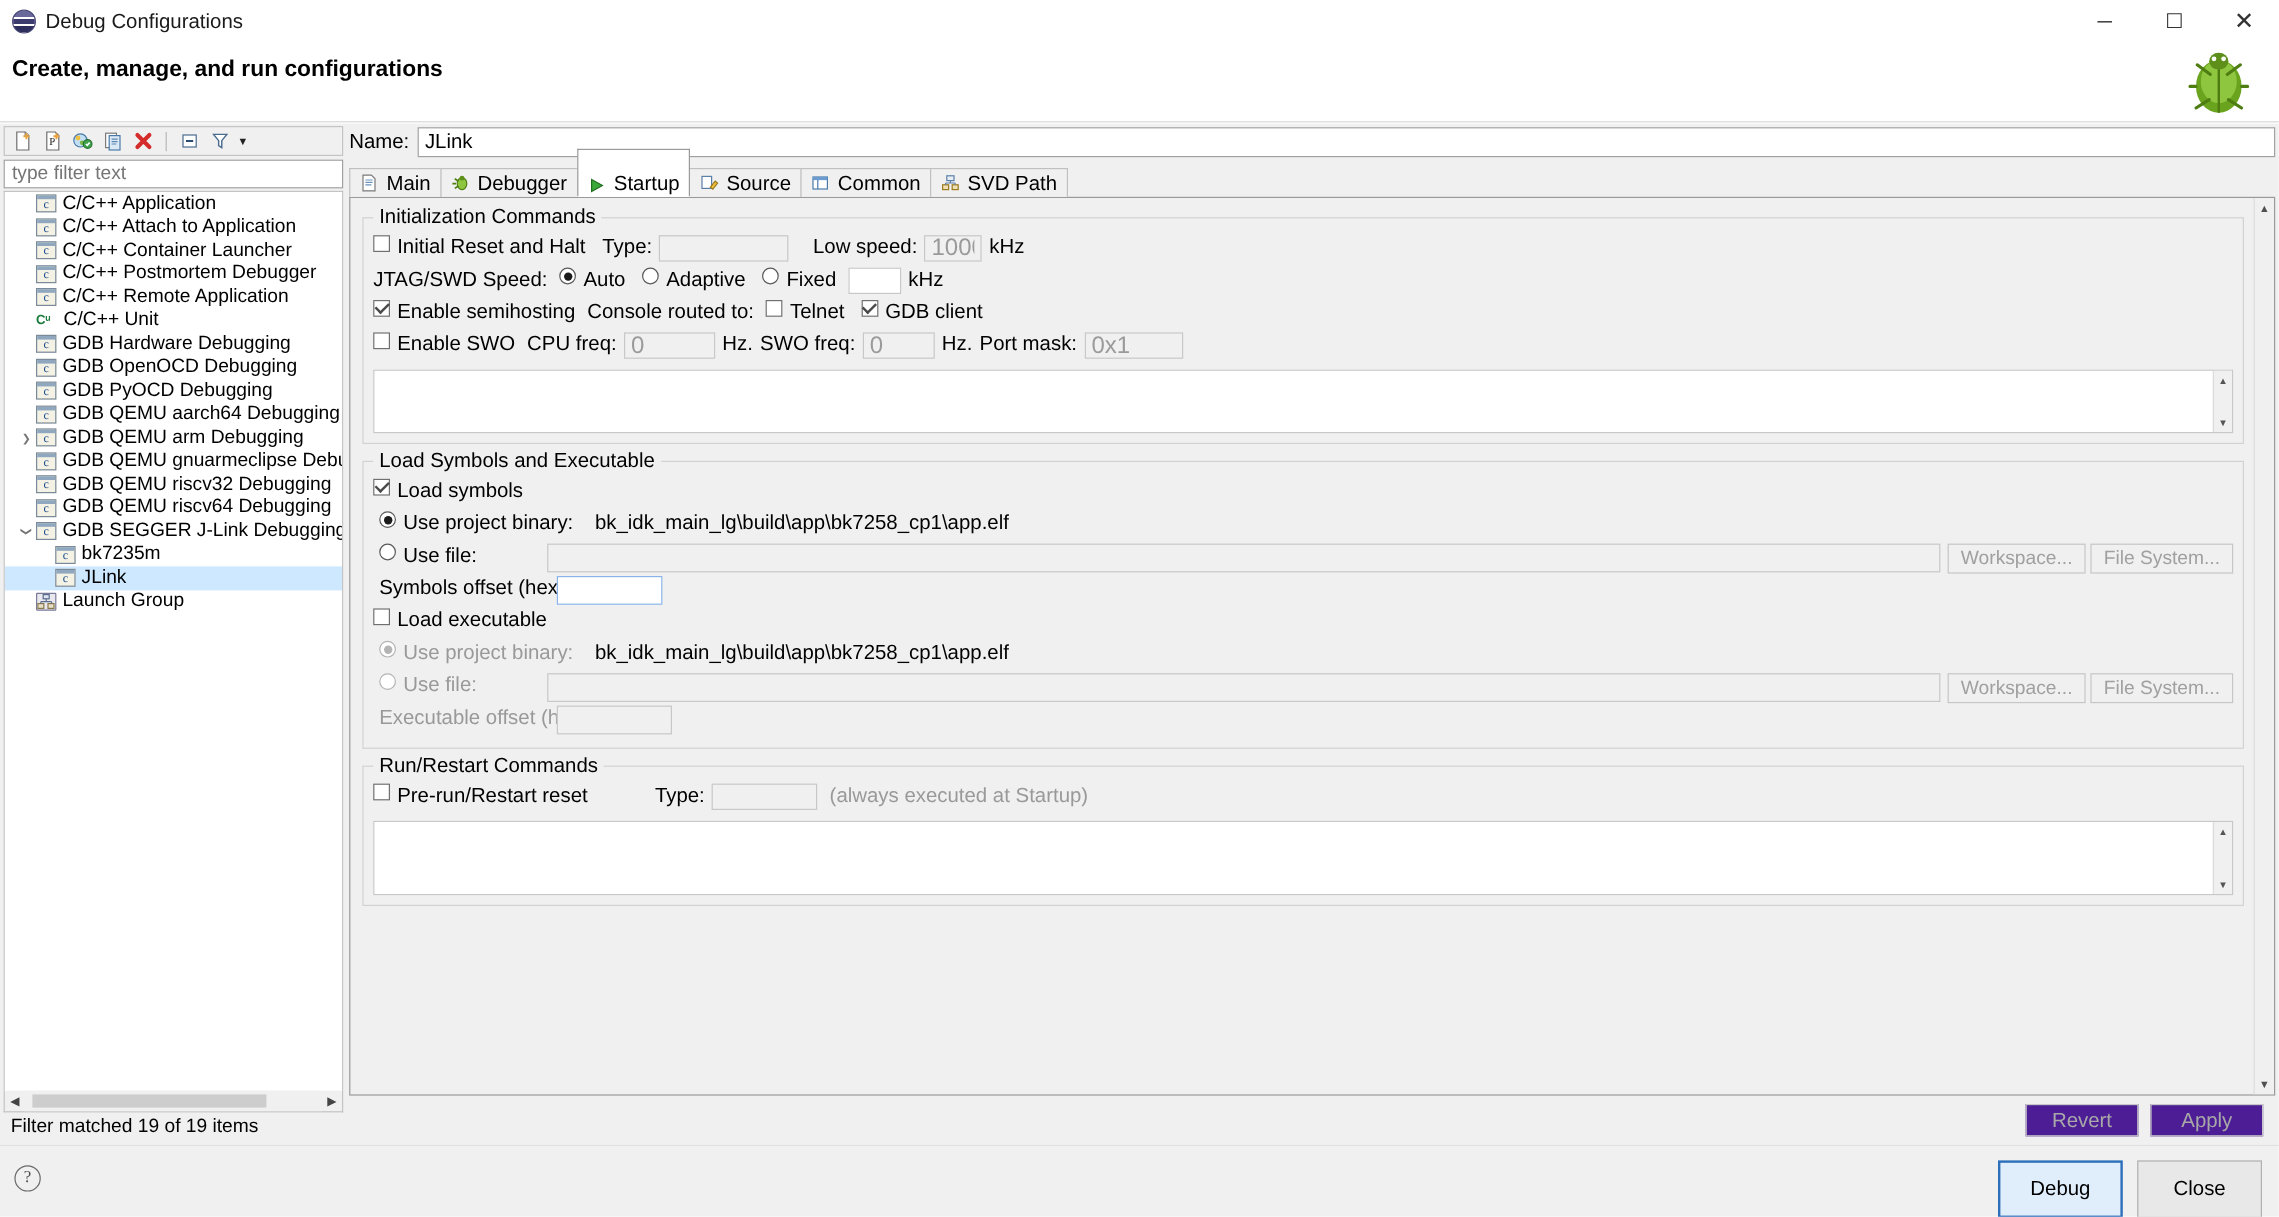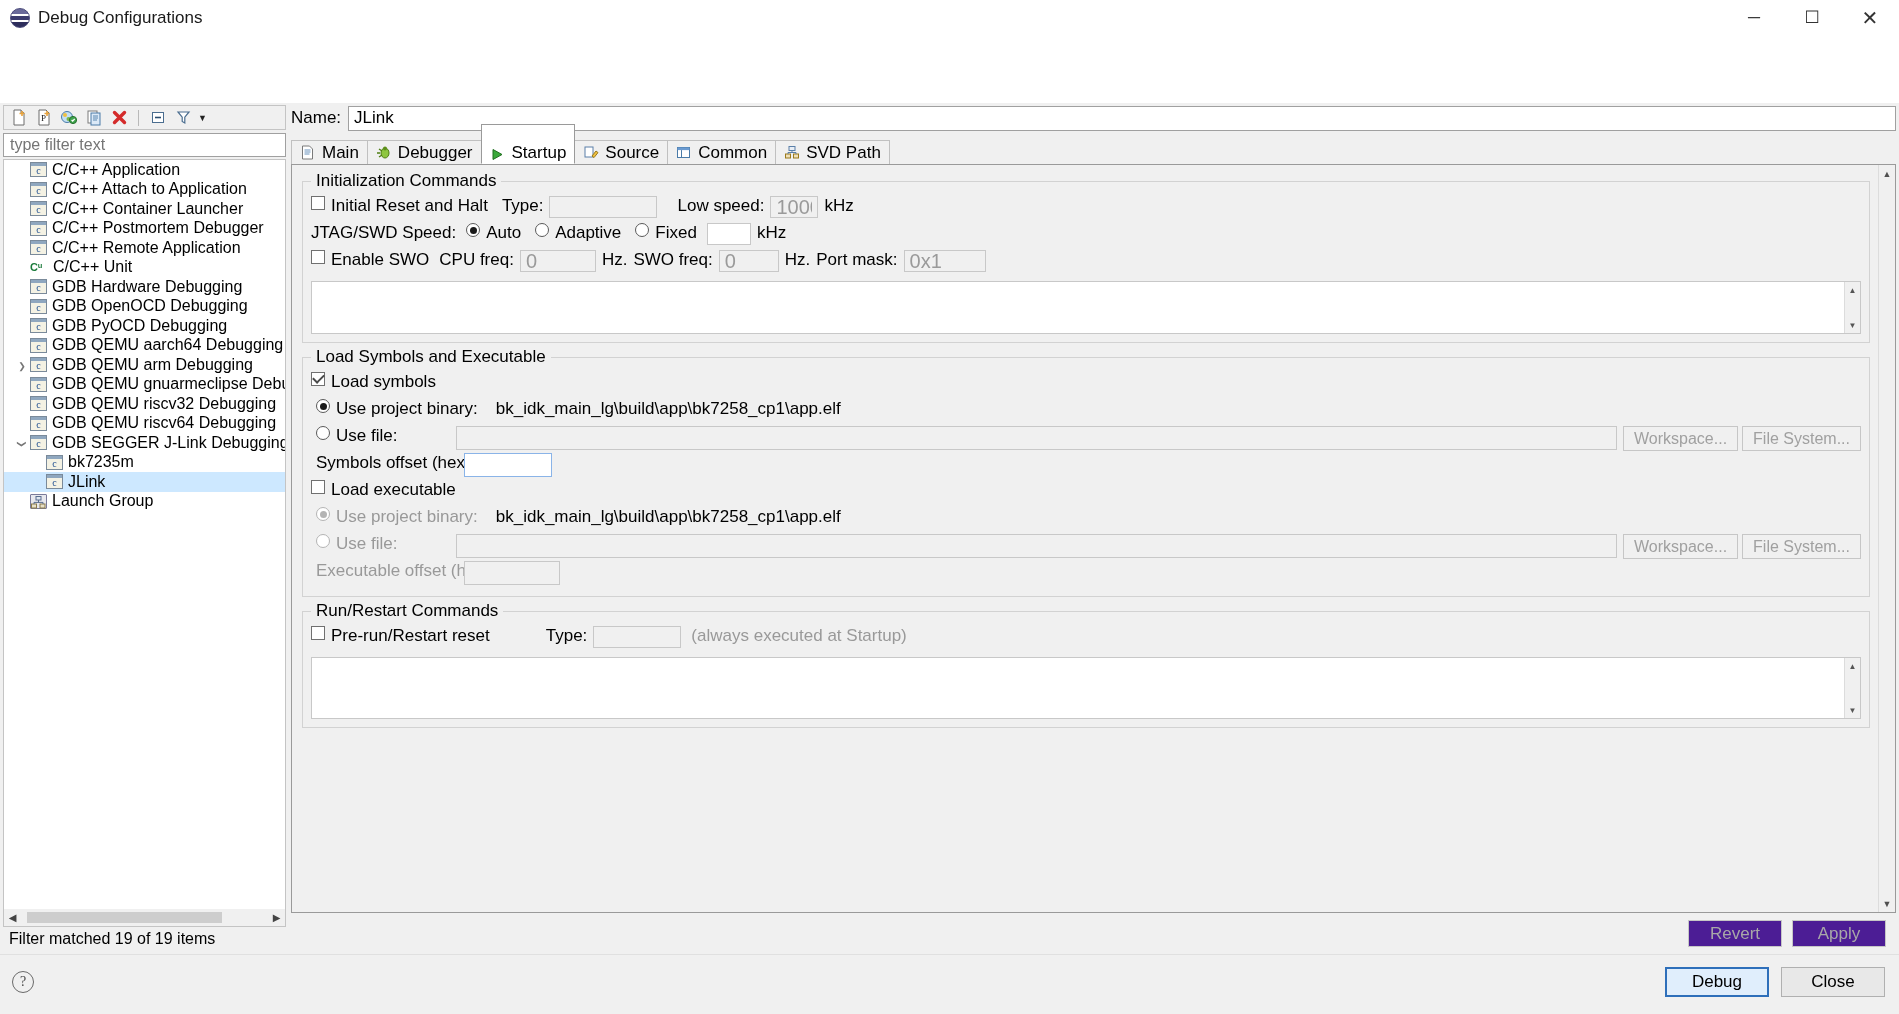--- a/index.html
+++ b/index.html
@@ -220,41 +220,53 @@
     position: absolute; left: 0; right: 0; bottom: 0; height: 60px; background: #f0f0f0;
     border-top: 1px solid #e0e0e0;
   }
   .help-icon {
     position: absolute; left: 12px; top: 16px; width: 22px; height: 22px;
     border: 1.6px solid #6a6a6a; border-radius: 50%; color: #4a4a4a;
     font-size: 14px; text-align: center; line-height: 19px; font-family: "Liberation Serif", serif;
   }
   .dlg-btns { position: absolute; right: 14px; top: 12px; display: flex; gap: 12px; }
   .dlg-btn {
-    height: 30px; width: 104px; font-size: 17px;
+    height: 48px; width: 104px; font-size: 17px;
     font-family: "Liberation Sans", sans-serif;
     background: #e8e8e8; border: 1px solid #b0b0b0; color: #000;
   }
   .dlg-btn.default { background: #e0eefc; border: 2px solid #2e6fba; }
 </style>
 </head>
 <body>
 
 <div class="window">
 
   <div class="titlebar">
     <div class="title-icon"></div>
     <div class="title-text">Debug Configurations</div>
     <div class="win-controls">
       <div class="win-btn">─</div>
       <div class="win-btn">☐</div>
       <div class="win-btn close-btn">✕</div>
     </div>
   </div>
 
+  <div class="header">
+    <div class="header-title">Create, manage, and run configurations</div>
+    <svg class="bug-icon" viewBox="0 0 72 62">
+      <ellipse cx="40" cy="34" rx="19" ry="22" fill="#6aa31e"></ellipse>
+      <ellipse cx="40" cy="30" rx="15" ry="18" fill="#8ec63f"></ellipse>
+      <path d="M40 12 L40 56" stroke="#4e7d12" stroke-width="2"></path>
+      <ellipse cx="40" cy="13" rx="8" ry="7" fill="#5d8f1a"></ellipse>
+      <path d="M22 16 L33 24 M58 16 L47 24 M16 34 L21 34 M64 34 L59 34 M21 52 L32 45 M59 52 L48 45" stroke="#4e7d12" stroke-width="2.6" fill="none" stroke-linecap="round"></path>
+      <circle cx="36" cy="11" r="2" fill="#fff"></circle>
+      <circle cx="44" cy="11" r="2" fill="#fff"></circle>
+    </svg>
+  </div>
 
   <div class="body-area">
 
     <div class="left-panel">
 
       <div class="tree-toolbar">
         <div class="tb-icon">
           <svg width="17" height="17" viewBox="0 0 17 17">
             <path d="M3 1h7l3 3v12H3z" fill="#fff" stroke="#6d6d6d"></path>
             <path d="M10 1v3h3" fill="#e3e3e3" stroke="#6d6d6d"></path>
@@ -517,20 +529,32 @@
                 <span class="sp14"></span>
                 <span class="rb"></span>
                 <span class="lbl">Fixed</span>
                 <span class="sp10"></span>
                 <input class="txt white" style="width: 44px;" value="">
                 <span class="sp6"></span>
                 <span class="lbl">kHz</span>
               </div>
 
 
+              <div class="row">
+                <span class="cb checked"></span>
+                <span class="lbl">Enable semihosting</span>
+                <span class="sp10"></span>
+                <span class="lbl">Console routed to:</span>
+                <span class="sp10"></span>
+                <span class="cb"></span>
+                <span class="lbl">Telnet</span>
+                <span class="sp14"></span>
+                <span class="cb checked"></span>
+                <span class="lbl">GDB client</span>
+              </div>
 
               <div class="row">
                 <span class="cb"></span>
                 <span class="lbl">Enable SWO</span>
                 <span class="sp10"></span>
                 <span class="lbl">CPU freq:</span>
                 <span class="sp6"></span>
                 <input class="txt" style="width: 76px;" value="0">
                 <span class="sp6"></span>
                 <span class="lbl">Hz.</span>

